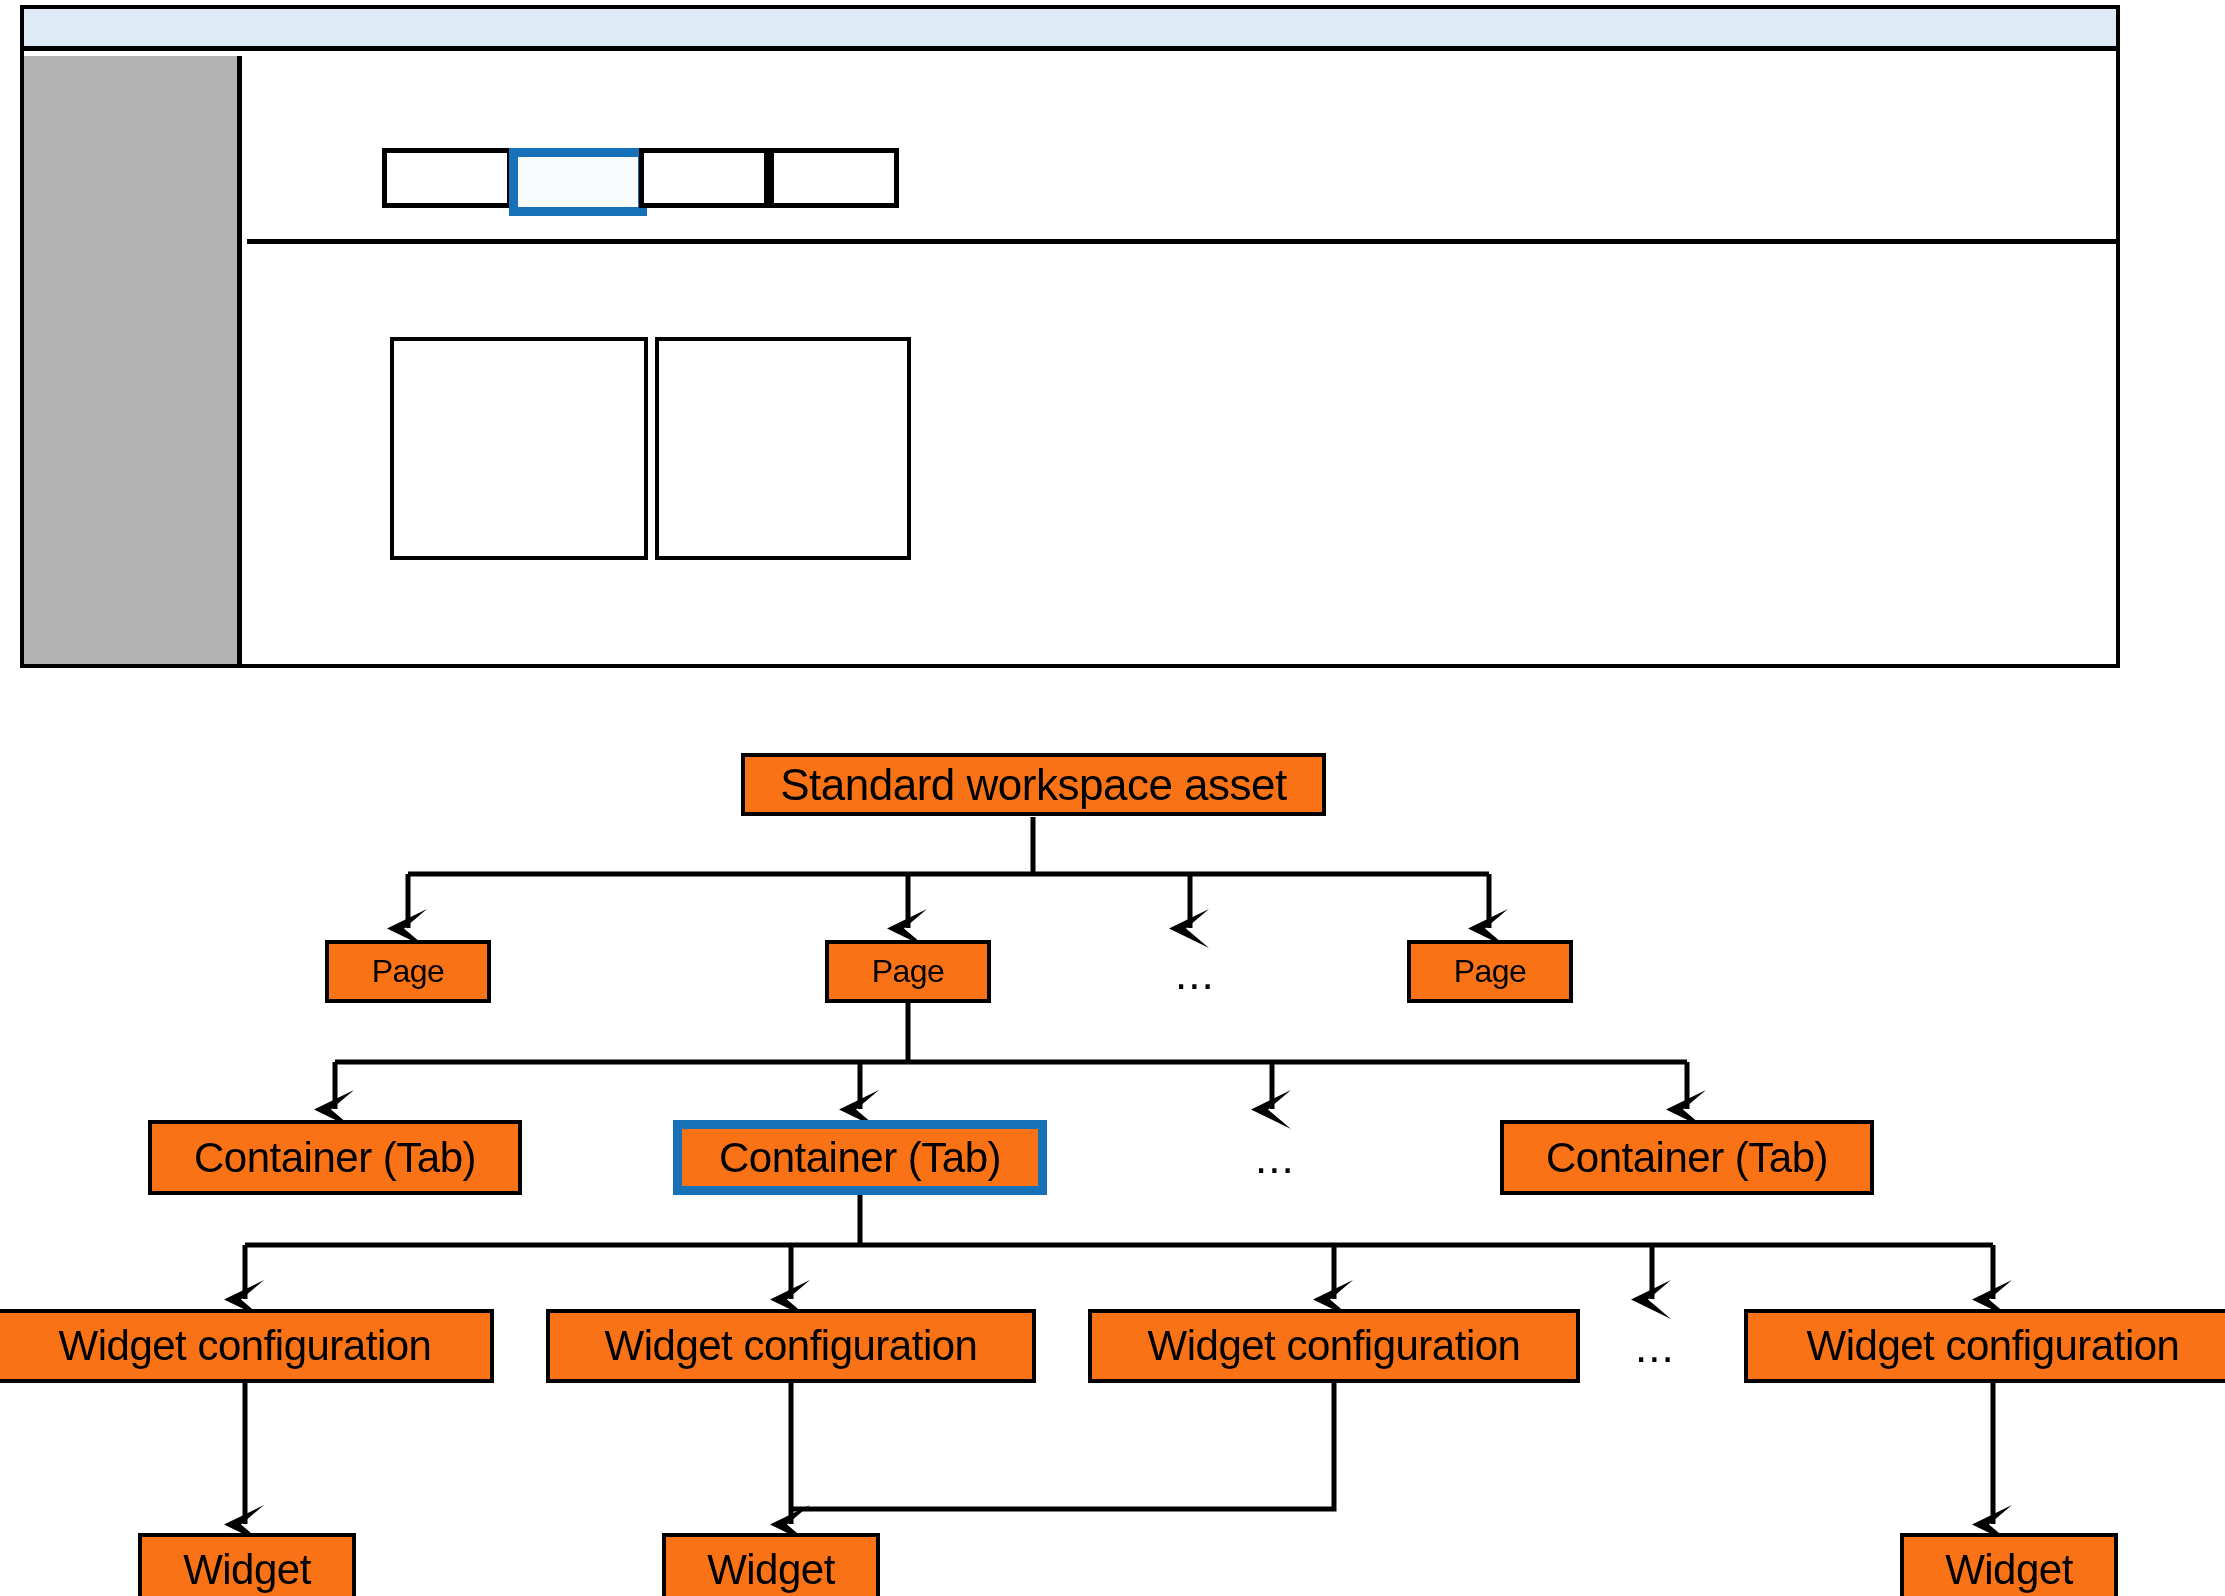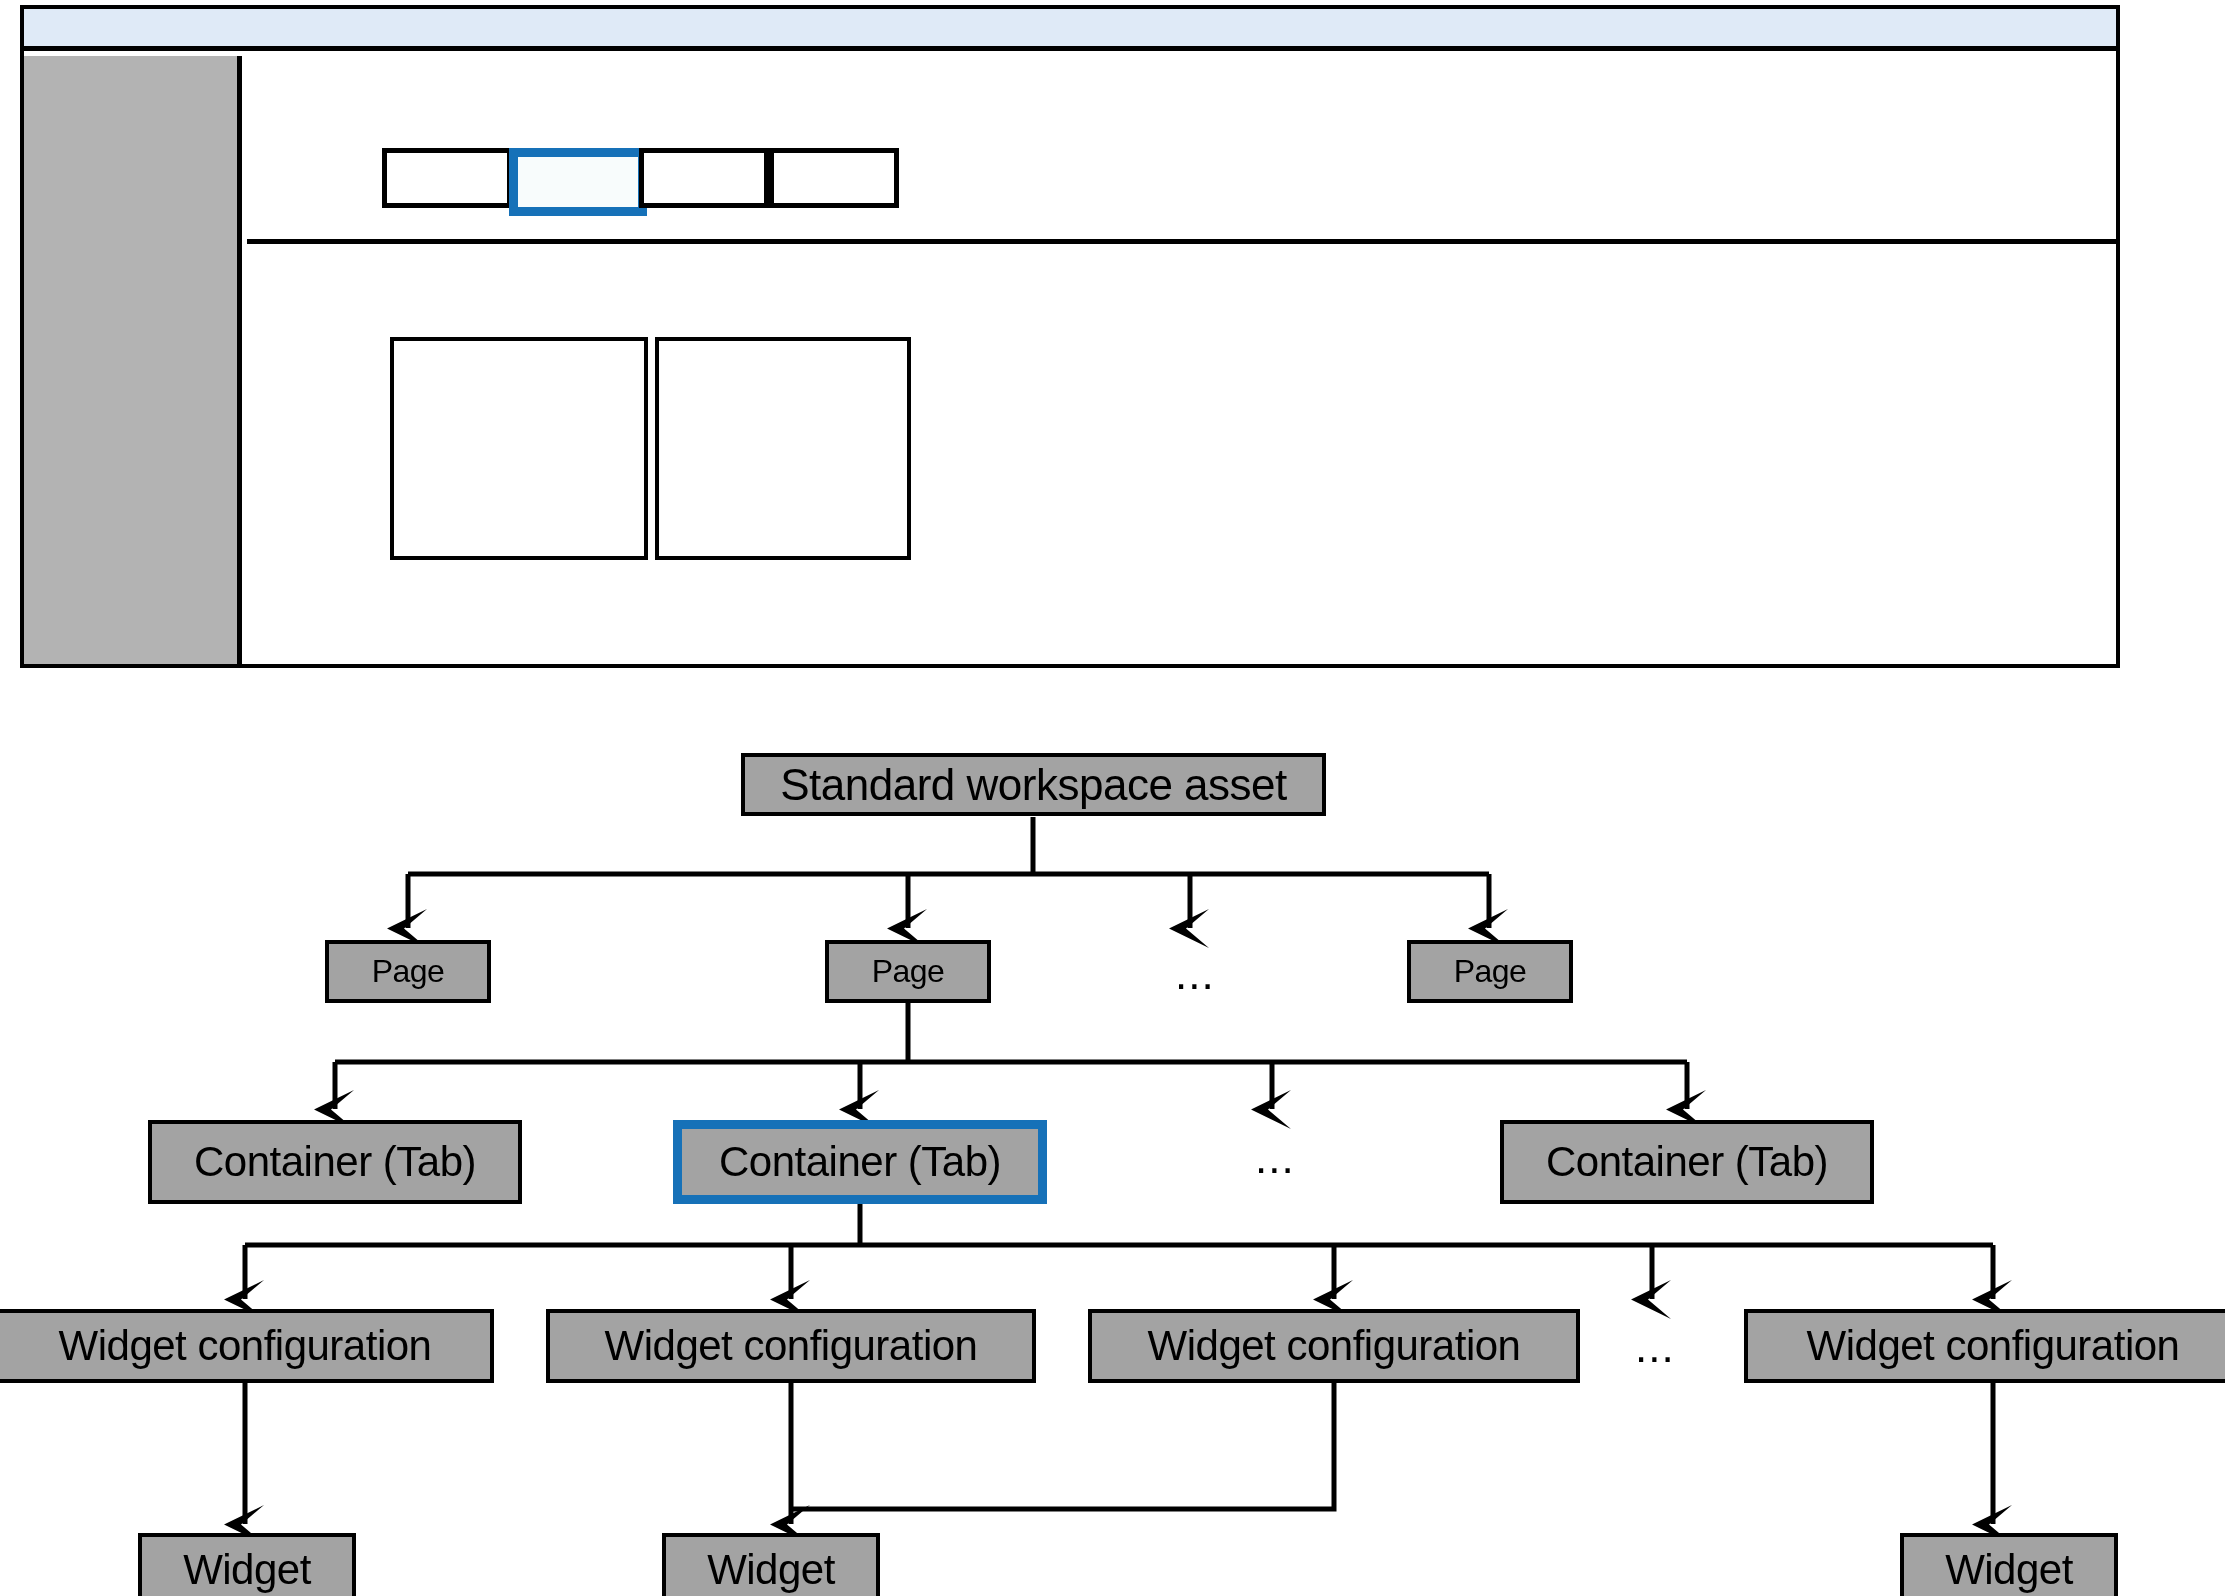--- a/index.html
+++ b/index.html
@@ -91,21 +91,21 @@
   #mock-widget-1 { left: 143px; width: 250px; }
   #mock-widget-2 { left: 408px; width: 248px; }
 
   
   #tree { left: 0; top: 0; width: 2225px; height: 1596px; pointer-events: none; }
 
   .node {
     position: absolute;
     box-sizing: border-box;
     border: 4px solid #000000;
-    background: #a3a3a3;
+    background: #f97316;
     display: flex;
     align-items: center;
     justify-content: center;
     font-family: "Liberation Sans", sans-serif;
     white-space: nowrap;
     letter-spacing: -0.5px;
   }
   .node.highlight {
     border: 9px solid #1671b8;
   }
@@ -122,21 +122,21 @@
   #node-root { left: 741px; top: 753px; width: 585px; height: 63px; font-size: 44px; }
 
   
   .node-page { top: 940px; width: 166px; height: 63px; font-size: 32px; }
   #node-page-1 { left: 325px; }
   #node-page-2 { left: 825px; }
   #node-page-3 { left: 1407px; }
   #ellipsis-pages { left: 1175px; top: 952px; }
 
   
-  .node-container { top: 1120px; width: 374px; height: 84px; font-size: 42px; }
+  .node-container { top: 1120px; width: 374px; height: 75px; font-size: 42px; }
   #node-container-1 { left: 148px; }
   #node-container-2 { left: 673px; }
   #node-container-3 { left: 1500px; }
   #ellipsis-containers { left: 1255px; top: 1136px; }
 
   
   .node-wconf { top: 1309px; height: 74px; font-size: 42px; }
   #node-wconf-1 { left: -4px;   width: 498px; }
   #node-wconf-2 { left: 546px;  width: 490px; }
   #node-wconf-3 { left: 1088px; width: 492px; }

